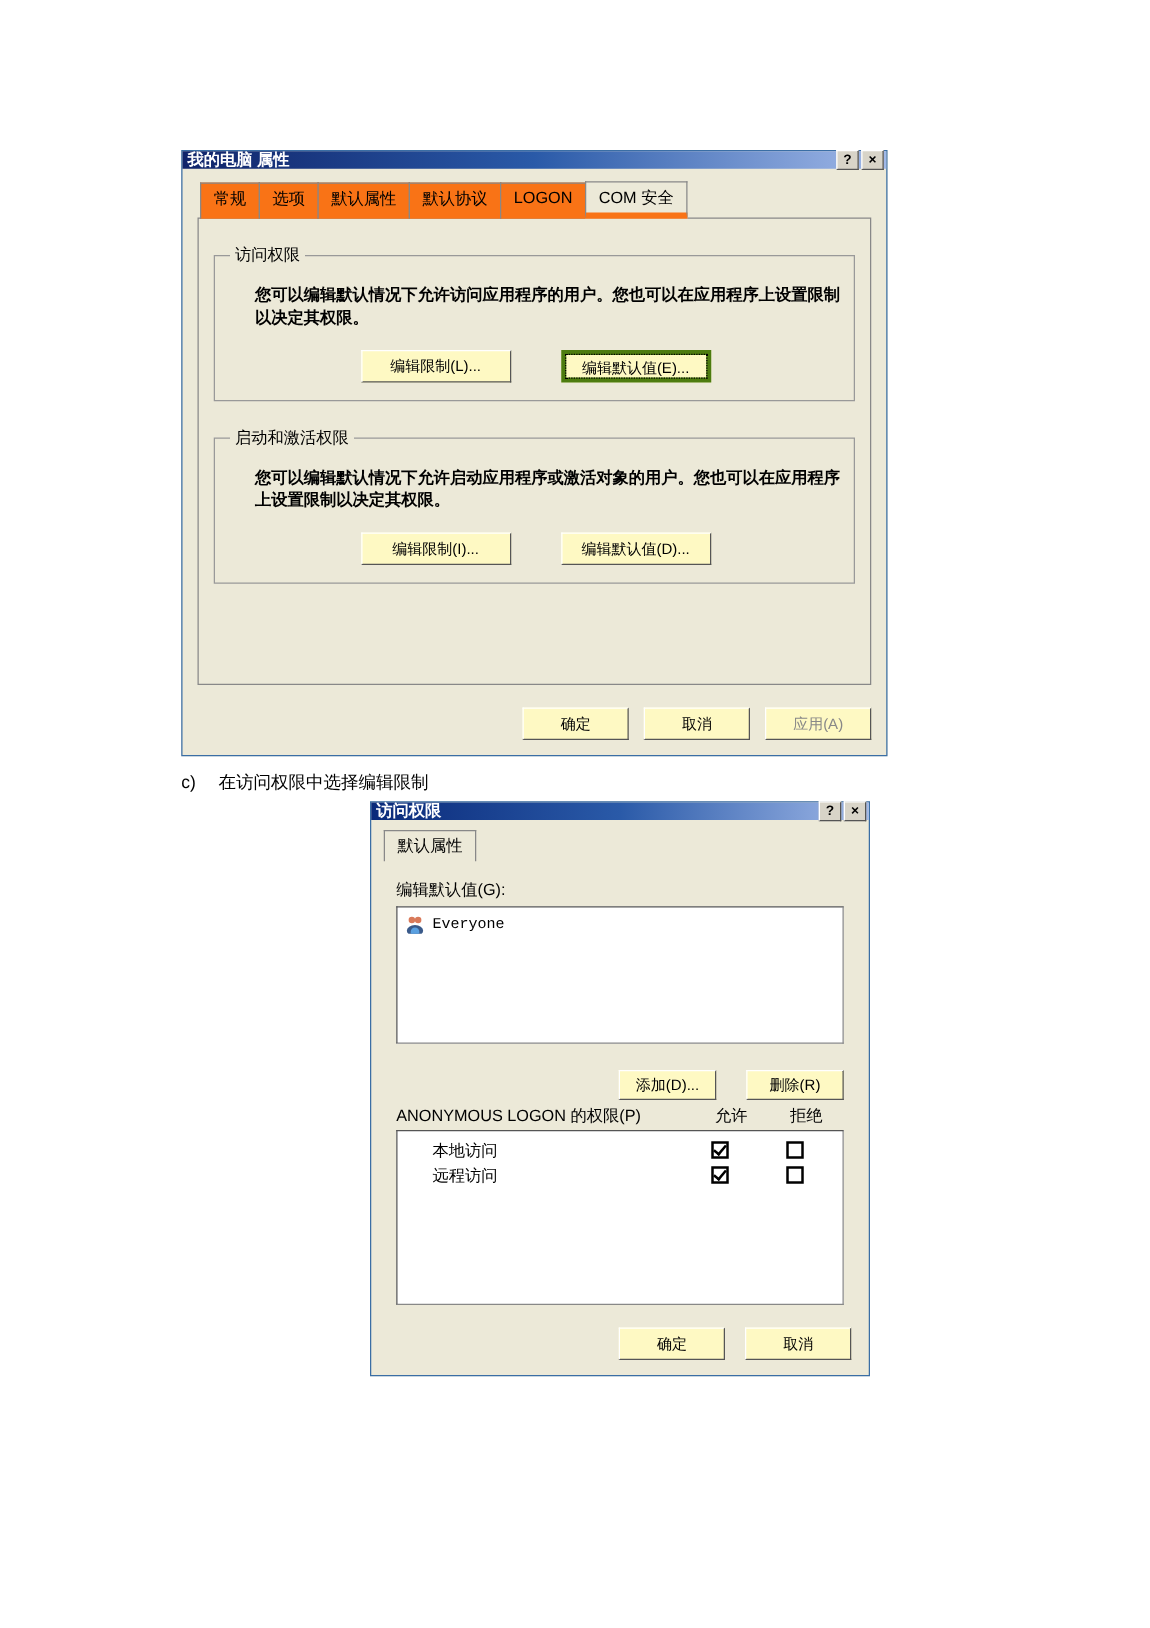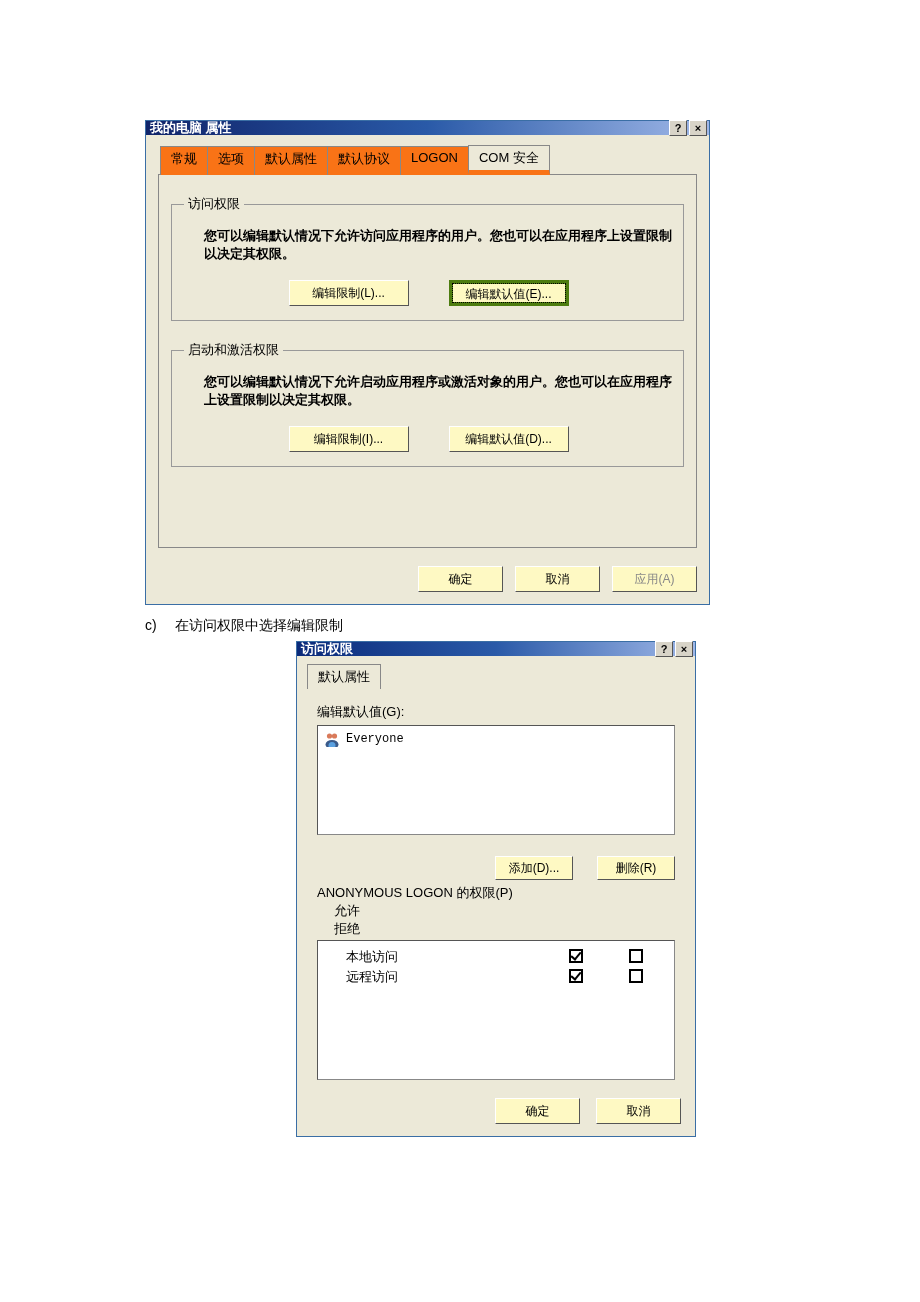--- a/index.html
+++ b/index.html
@@ -176,21 +176,20 @@
     display: flex;
     justify-content: flex-end;
     gap: 24px;
     margin: 21px 0 4px 0;
   }
   .row2 button.winbtn { min-width: 78px; height:24px; }
   .permlabel {
     display:flex;
     font-size: 13px;
     margin: 4px 0 2px 0;
-    flex-direction: column;
   }
   .permlabel .pl { flex:1; }
   .permbox {
     background:#fff;
     border:1px solid #888;
     border-top-color:#555; border-left-color:#555;
     height: 140px;
     padding: 6px 8px 6px 28px;
     font-size: 13px;
   }

